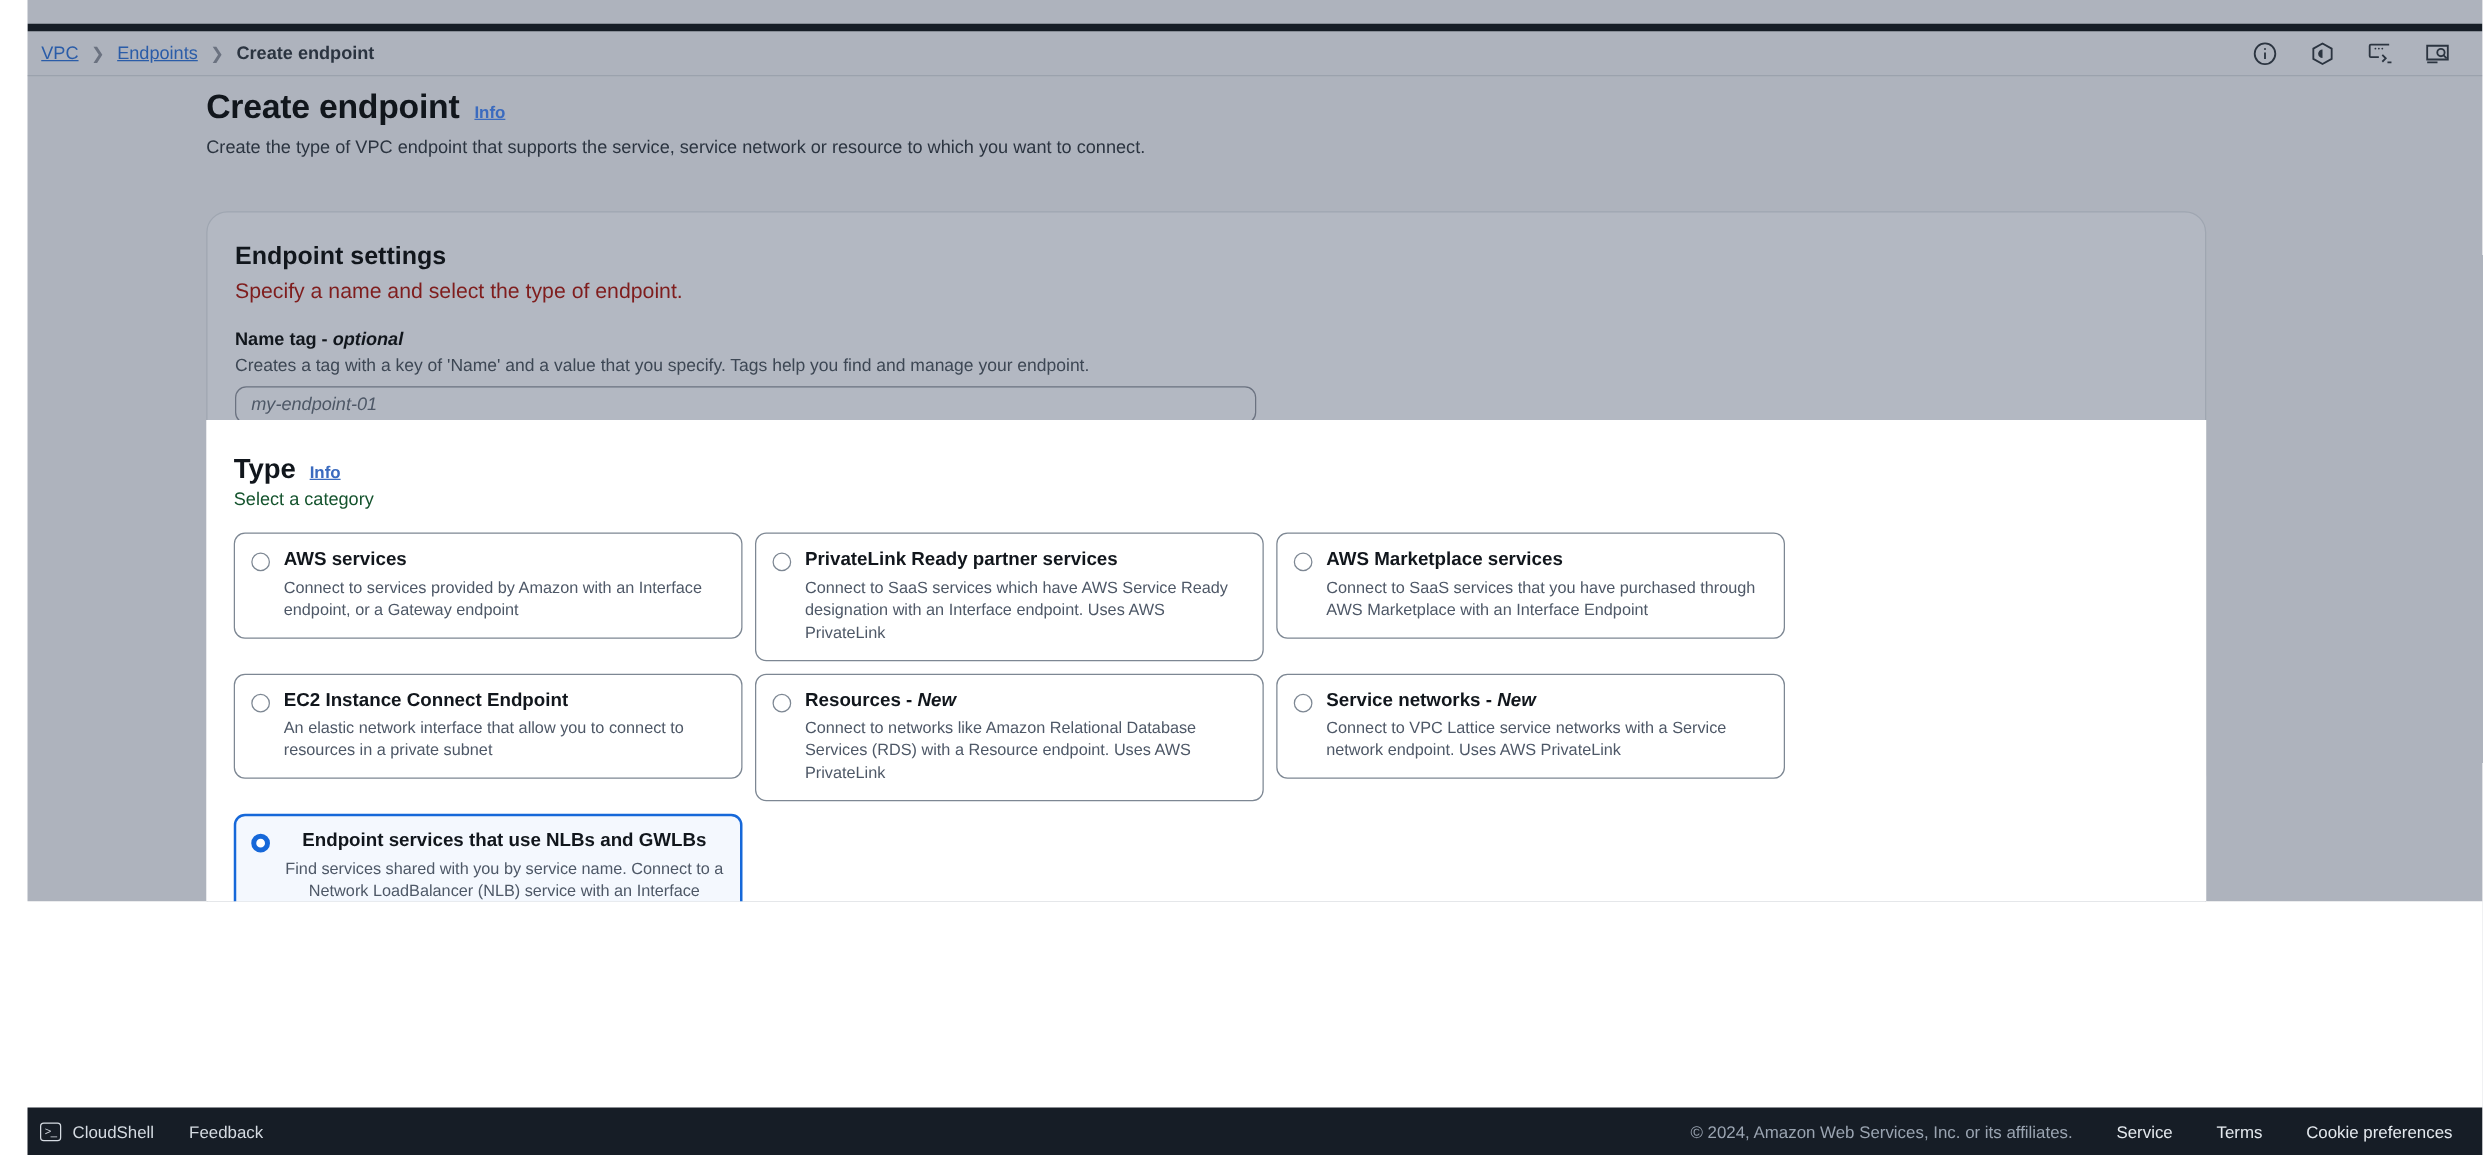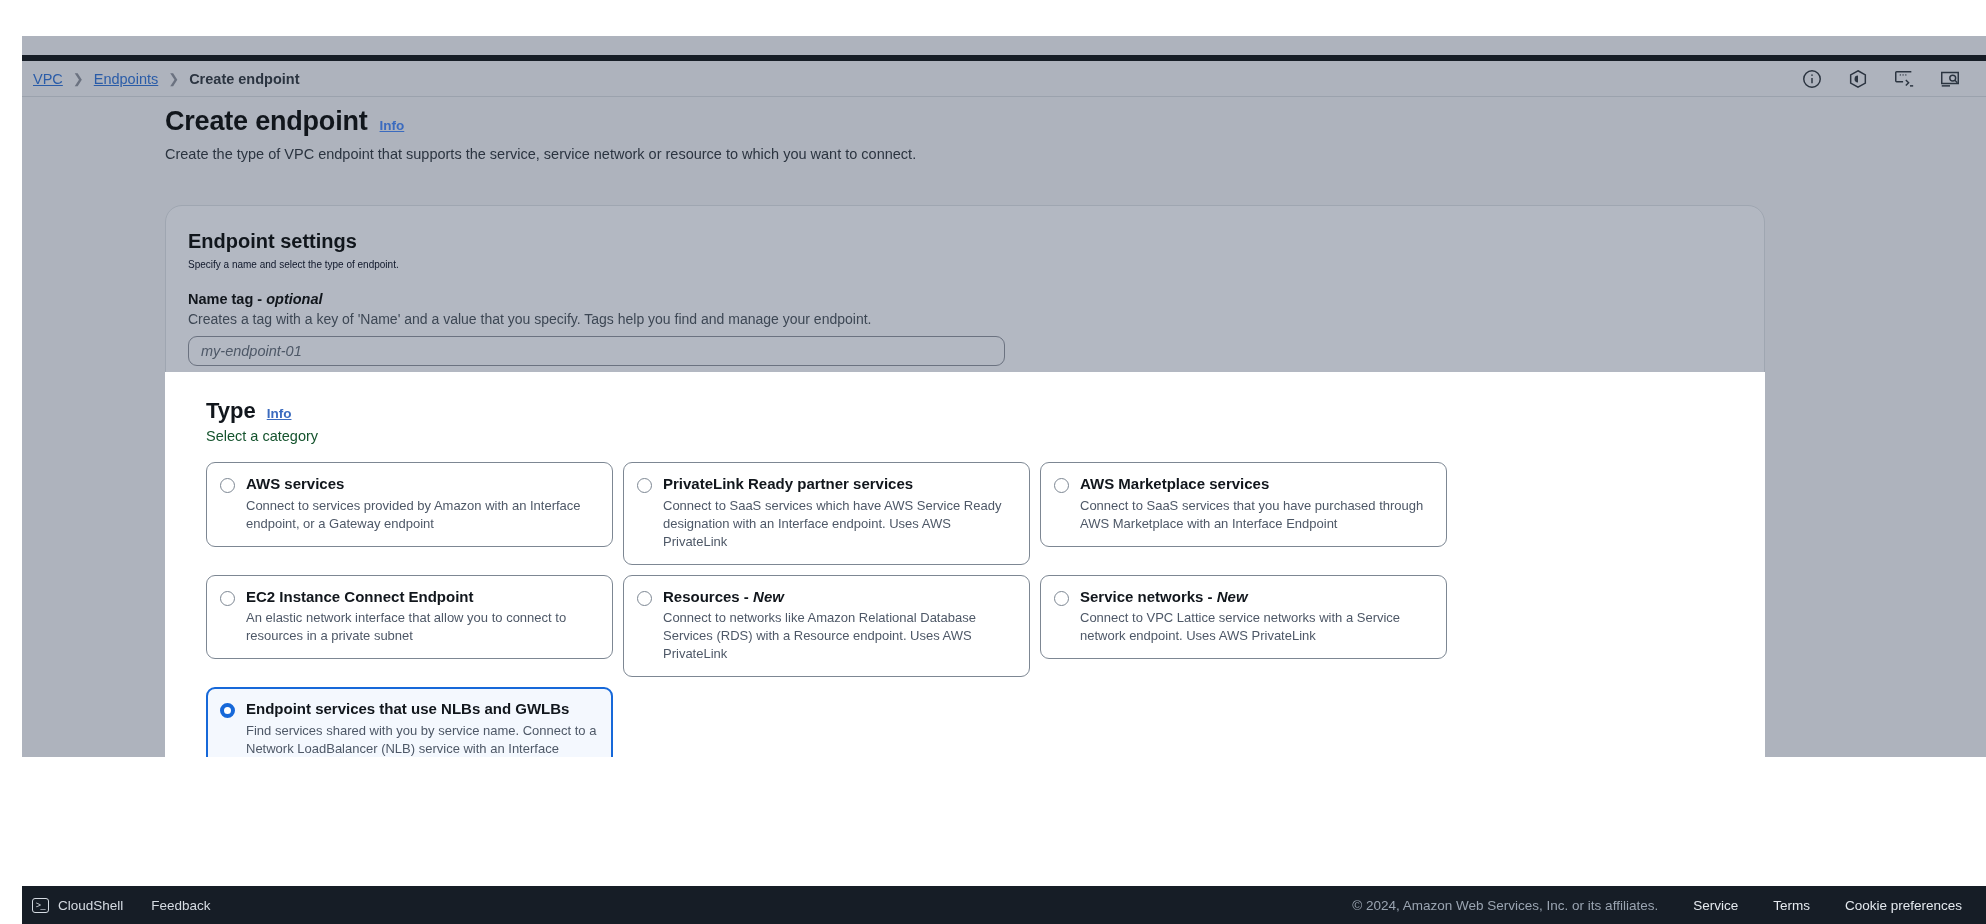--- a/index.html
+++ b/index.html
@@ -16,21 +16,20 @@
     background: #ffffff;
   }
 
   
   .page-shell {
     position: absolute;
     left: 22px; top: 0;
     width: 1964px; height: 721px;
     background: #aeb3bd;   
     overflow: hidden;
-    margin-top: 36px;
   }
 
   
   .topstrip {
     position: absolute;
     left: 0; top: 19px;
     width: 1964px; height: 6px;
     background: #161d26;
   }
 
@@ -133,22 +132,22 @@
     height: 468px;
   }
   .panel-pad { padding: 24px 22px 0 22px; }
   .sec-title {
     font-size: 20px;
     font-weight: 700;
     color: #11161c;
   }
   .sec-sub {
     margin-top: 6px;
-    font-size: 10px;
-    color: #0f172a;
+    font-size: 17px;
+    color: #7f1d1d;
   }
   .field-label {
     margin-top: 21px;
     font-size: 14.5px;
     font-weight: 700;
     color: #11161c;
   }
   .field-label em { font-weight: 700; font-style: italic; }
   .field-help {
     margin-top: 4px;
@@ -194,21 +193,20 @@
   .spotlight {
     position: absolute;
     left: 143px;
     top: 275px;
     width: 1600px;
     height: 418px;
     background: #ffffff;
     border-radius: 0 0 17px 17px;
     z-index: 6;
     overflow: hidden;
-    padding-left: 19px;
   }
   .spot-pad { padding: 26px 22px 0 22px; }
   .spot-title-row { display: flex; align-items: baseline; gap: 11px; }
   .spot-title { font-size: 22px; font-weight: 700; color: #11161c; }
   .spot-info {
     font-size: 13.5px; color: #3b6bbf; font-weight: 700;
     text-decoration: underline; cursor: pointer;
   }
   .spot-sub { margin-top: 4px; font-size: 14.5px; color: #14532d; }
 
@@ -227,20 +225,21 @@
     display: flex;
     gap: 11px;
     align-items: flex-start;
     cursor: pointer;
     min-height: 75px;
   }
   .opt-card.selected {
     border: 2px solid #1668d9;
     background: #f4f8fe;
     padding: 11px 12px 12px 12px;
+    text-align: center;
   }
   .radio {
     flex: 0 0 auto;
     width: 15px; height: 15px;
     border: 1.6px solid #7d8793;
     border-radius: 50%;
     background: #fff;
     margin-top: 3px;
     position: relative;
   }

